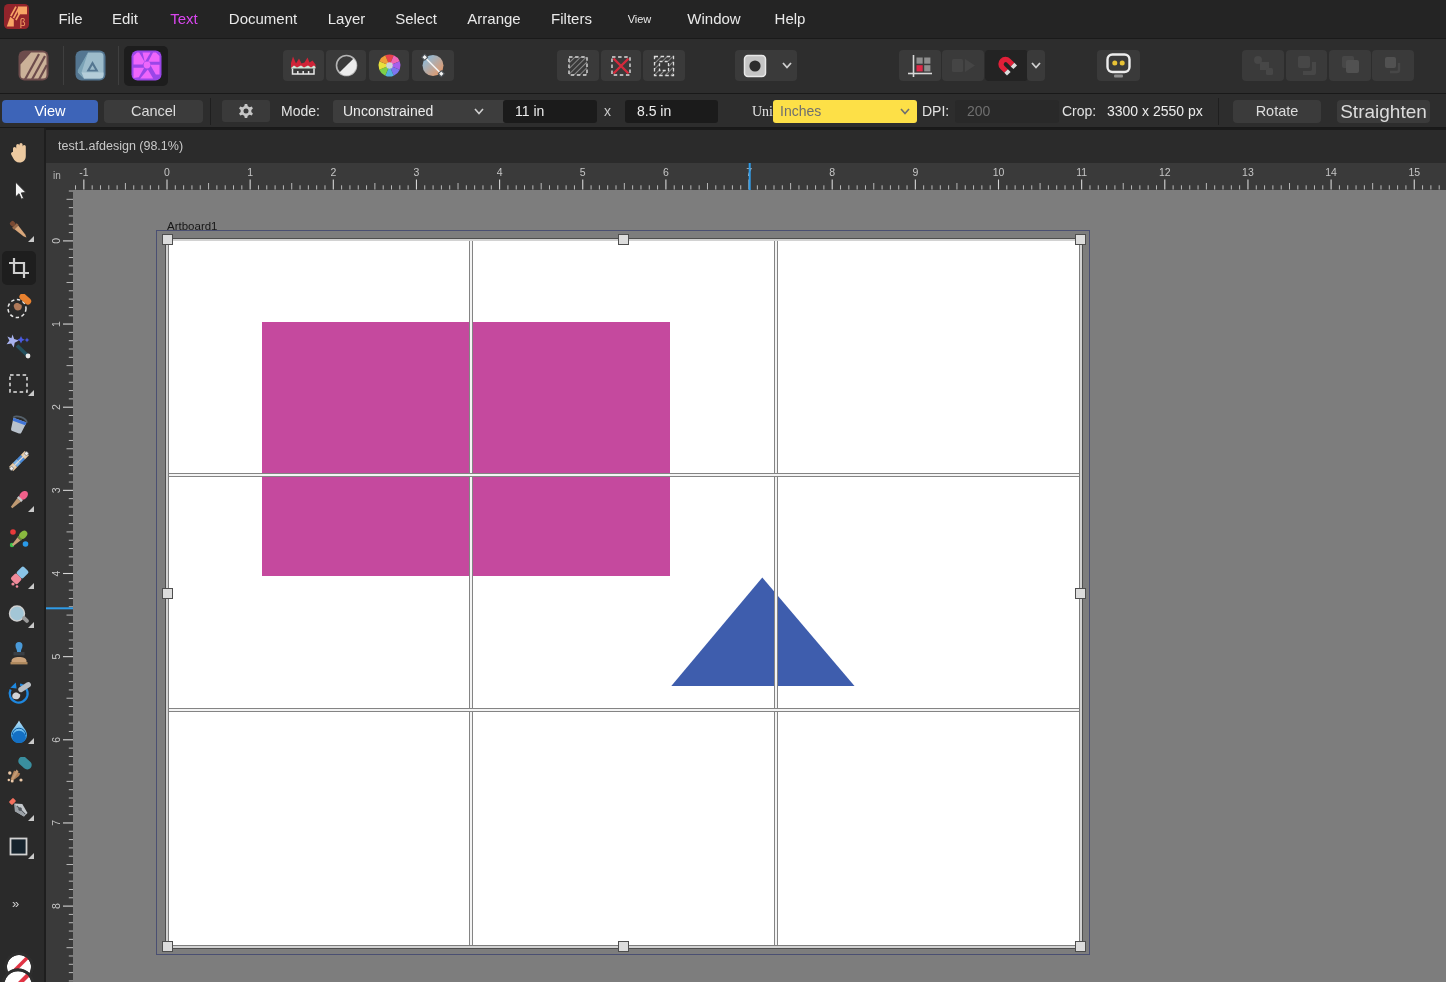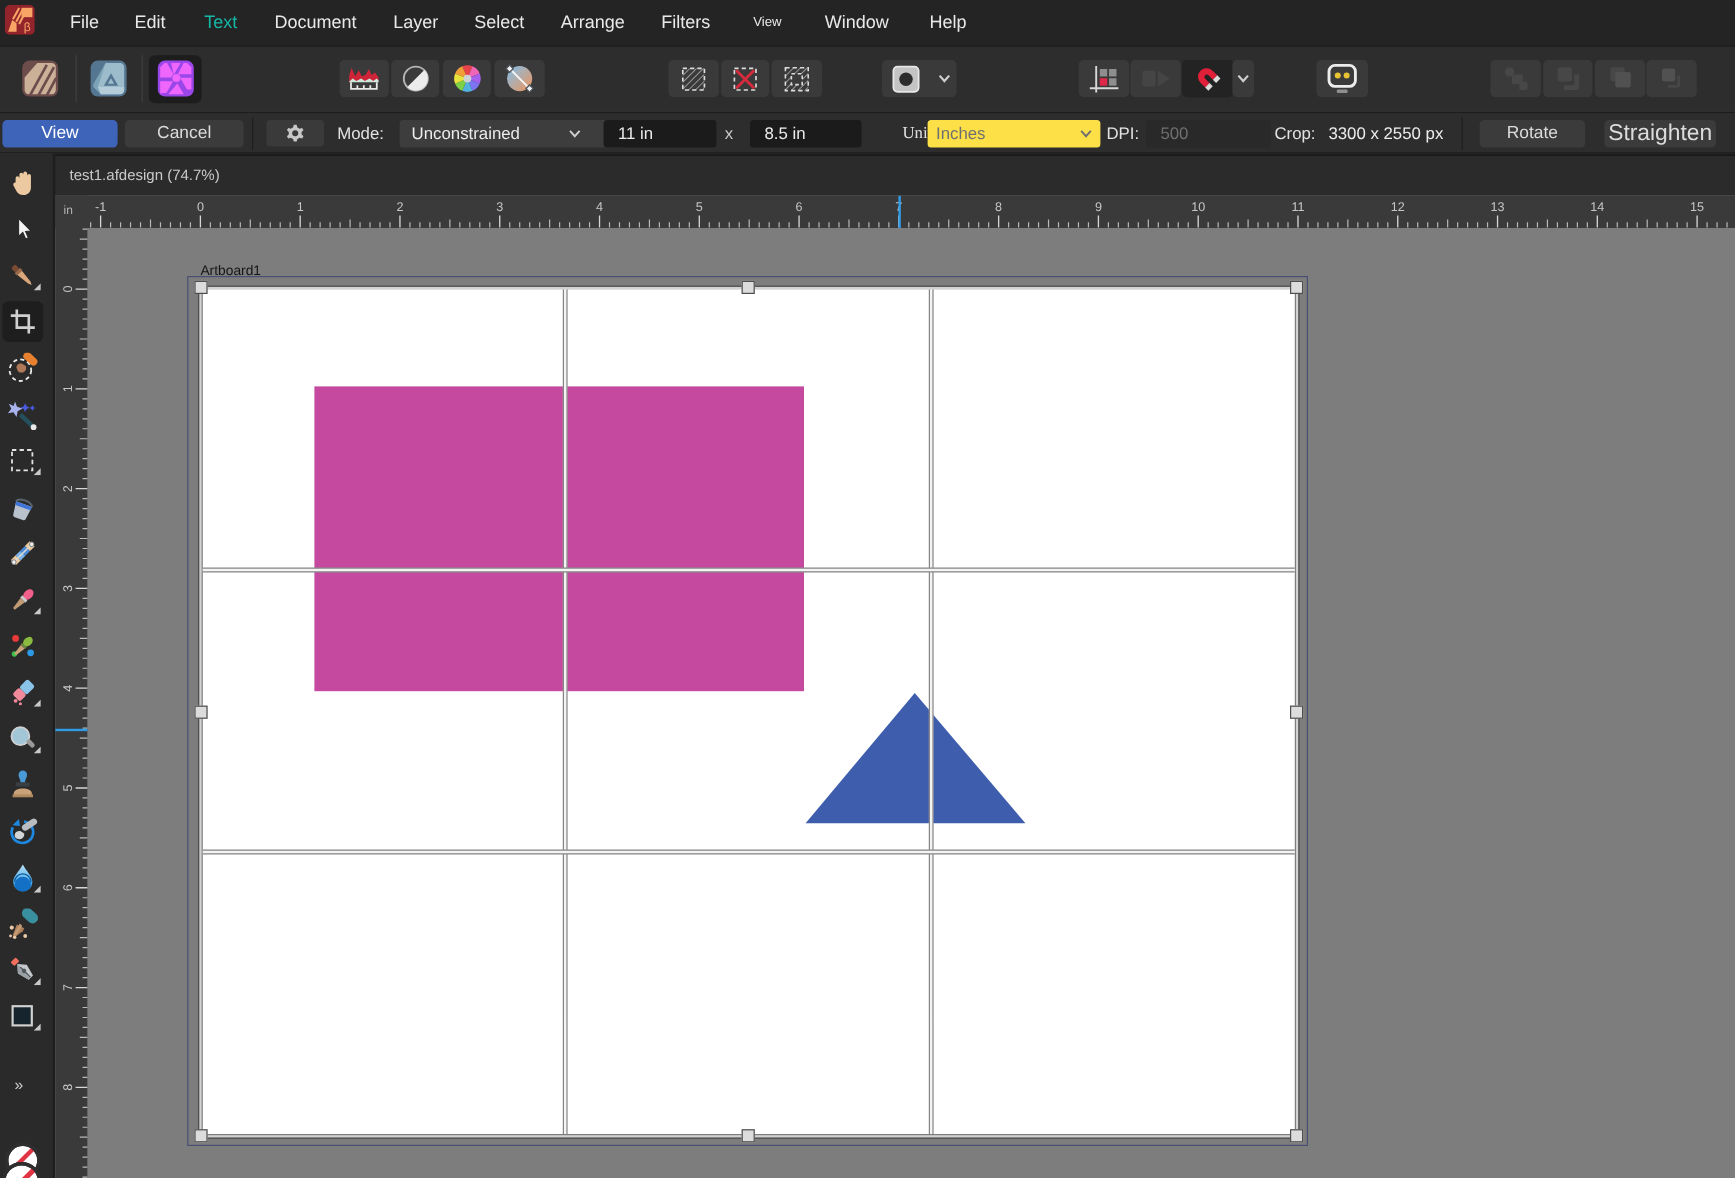--- a/index.html
+++ b/index.html
@@ -16,21 +16,21 @@
 <rect x="13.9" y="2.5" width="9.1" height="7.8"></rect>
 <polygon points="2.8,22.4 9.8,22.4 9.8,15.4 6.2,12.7"></polygon>
 <line x1="6.8" y1="12.1" x2="12.0" y2="2.6" stroke="#f8a566" stroke-width="1.7"></line>
 <line x1="9.5" y1="14.1" x2="14.8" y2="4.2" stroke="#f8a566" stroke-width="1.7"></line>
 <line x1="11.9" y1="16.0" x2="15.4" y2="9.6" stroke="#f8a566" stroke-width="1.7"></line>
 </g>
 <text x="18.6" y="21.8" font-size="10" fill="#f8a566" font-family="Liberation Sans" text-anchor="middle">β</text>
 </svg>
 <div class="abs" style="left:70.5px;top:0;transform:translateX(-50%);color:#e9e9e9;font-size:15px;line-height:38px;">File</div>
 <div class="abs" style="left:125px;top:0;transform:translateX(-50%);color:#e9e9e9;font-size:15px;line-height:38px;">Edit</div>
-<div class="abs" style="left:184px;top:0;transform:translateX(-50%);color:#14b8a6;font-size:15px;line-height:38px;">Text</div>
+<div class="abs" style="left:184px;top:0;transform:translateX(-50%);color:#d946ef;font-size:15px;line-height:38px;">Text</div>
 <div class="abs" style="left:263px;top:0;transform:translateX(-50%);color:#e9e9e9;font-size:15px;line-height:38px;">Document</div>
 <div class="abs" style="left:346.5px;top:0;transform:translateX(-50%);color:#e9e9e9;font-size:15px;line-height:38px;">Layer</div>
 <div class="abs" style="left:416px;top:0;transform:translateX(-50%);color:#e9e9e9;font-size:15px;line-height:38px;">Select</div>
 <div class="abs" style="left:494px;top:0;transform:translateX(-50%);color:#e9e9e9;font-size:15px;line-height:38px;">Arrange</div>
 <div class="abs" style="left:571.5px;top:0;transform:translateX(-50%);color:#e9e9e9;font-size:15px;line-height:38px;">Filters</div>
 <div class="abs" style="left:639.5px;top:0;transform:translateX(-50%);color:#e9e9e9;font-size:11px;line-height:38px;">View</div>
 <div class="abs" style="left:714px;top:0;transform:translateX(-50%);color:#e9e9e9;font-size:15px;line-height:38px;">Window</div>
 <div class="abs" style="left:790px;top:0;transform:translateX(-50%);color:#e9e9e9;font-size:15px;line-height:38px;">Help</div>
 </div>
 <div class="abs" style="left:0;top:39px;width:1446px;height:54px;background:#2d2d2d;"></div>
@@ -199,28 +199,28 @@
   </svg>
 <div class="abs" style="left:503px;top:99.5px;width:94px;height:23px;background:#1b1b1b;border-radius:3px;color:#ececec;font-size:14px;line-height:23px;padding-left:12px;box-sizing:border-box;">11 in</div>
 <div class="lbl" style="left:604px;top:100px;color:#c9c9c9;">x</div>
 <div class="abs" style="left:625px;top:99.5px;width:93px;height:23px;background:#1b1b1b;border-radius:3px;color:#ececec;font-size:14px;line-height:23px;padding-left:12px;box-sizing:border-box;">8.5 in</div>
 <div class="lbl" style="left:752px;top:100px;font-family:Liberation Serif, serif;">Units:</div>
 <div class="abs" style="left:773px;top:99.5px;width:144px;height:23px;background:#fde047;border-radius:3px;color:#6f6f6f;font-size:14px;line-height:23px;padding-left:7px;box-sizing:border-box;">Inches</div>
 <svg class="abs" style="left:899px;top:107px" width="12" height="9" viewBox="0 0 12 9">
 <path d="M2,2 L6,6.5 L10,2" stroke="#6f6f6f" stroke-width="1.6" fill="none"></path>
   </svg>
 <div class="lbl" style="left:922px;top:100px;">DPI:</div>
-<div class="abs" style="left:955px;top:99.5px;width:104px;height:23px;background:#292929;border-radius:3px;color:#6f6f6f;font-size:14px;line-height:23px;padding-left:12px;box-sizing:border-box;">500</div>
+<div class="abs" style="left:955px;top:99.5px;width:104px;height:23px;background:#292929;border-radius:3px;color:#6f6f6f;font-size:14px;line-height:23px;padding-left:12px;box-sizing:border-box;">200</div>
 <div class="lbl" style="left:1062px;top:100px;">Crop:</div>
 <div class="lbl" style="left:1107px;top:100px;color:#ececec;">3300 x 2550 px</div>
 <div class="abs" style="left:1218px;top:98px;width:1px;height:27px;background:#1f1f1f;"></div>
 <div class="abs" style="left:1233px;top:100px;width:88px;height:23px;background:#3b3b3b;border-radius:4px;color:#dcdcdc;font-size:14.5px;line-height:23px;text-align:center;">Rotate</div>
 <div class="abs" style="left:1337px;top:100px;width:93px;height:23px;background:#3b3b3b;border-radius:4px;color:#dcdcdc;font-size:19px;line-height:23px;text-align:center;">Straighten</div>
 <div class="abs" style="left:44px;top:128px;width:1402px;height:35px;background:#2b2b2b;border-top:2px solid #1a1a1a;box-sizing:border-box;"></div>
-<div class="abs" style="left:58px;top:128px;height:35px;color:#c9c9c9;font-size:12.5px;line-height:36px;">test1.afdesign (74.7%)</div>
+<div class="abs" style="left:58px;top:128px;height:35px;color:#c9c9c9;font-size:12.5px;line-height:36px;">test1.afdesign (98.1%)</div>
 <div class="abs" style="left:0;top:128px;width:44px;height:854px;background:#2a2a2a;border-right:2px solid #1e1e1e;box-sizing:content-box;"></div>
 <div class="abs" style="left:2px;top:251.39999999999998px;width:34px;height:34px;background:#1e1e1e;border-radius:5px;"></div>
 <svg class="abs" style="left:5.5px;top:139.6px" width="26" height="26" viewBox="0 0 26 26">
     <path d="M7,14 V8.5 a1.6,1.6 0 0 1 3.2,0 V12 V5.5 a1.6,1.6 0 0 1 3.2,0 V12 V4.5 a1.6,1.6 0 0 1 3.2,0 V12 V6.5 a1.6,1.6 0 0 1 3.2,0 V16 c0,4 -2.5,6.5 -6.3,6.5 c-3.2,0 -5,-1.5 -6.3,-4.2 L5.2,14.5 a1.7,1.7 0 0 1 1.8,-2.4 Z" fill="#ecc9a0"></path>
   </svg>
 <svg class="abs" style="left:5.5px;top:178.2px" width="26" height="26" viewBox="0 0 26 26">
     <polygon points="9.5,4 9.5,19 13,15.7 15.4,21.2 17.6,20.2 15.3,14.9 19.9,14.5" fill="#f4f4f4" stroke="#2a2a2a" stroke-width="0.9"></polygon>
   </svg>
 <svg class="abs" style="left:5.5px;top:216.8px" width="26" height="26" viewBox="0 0 26 26">
     <g transform="rotate(-45 13 13)">

